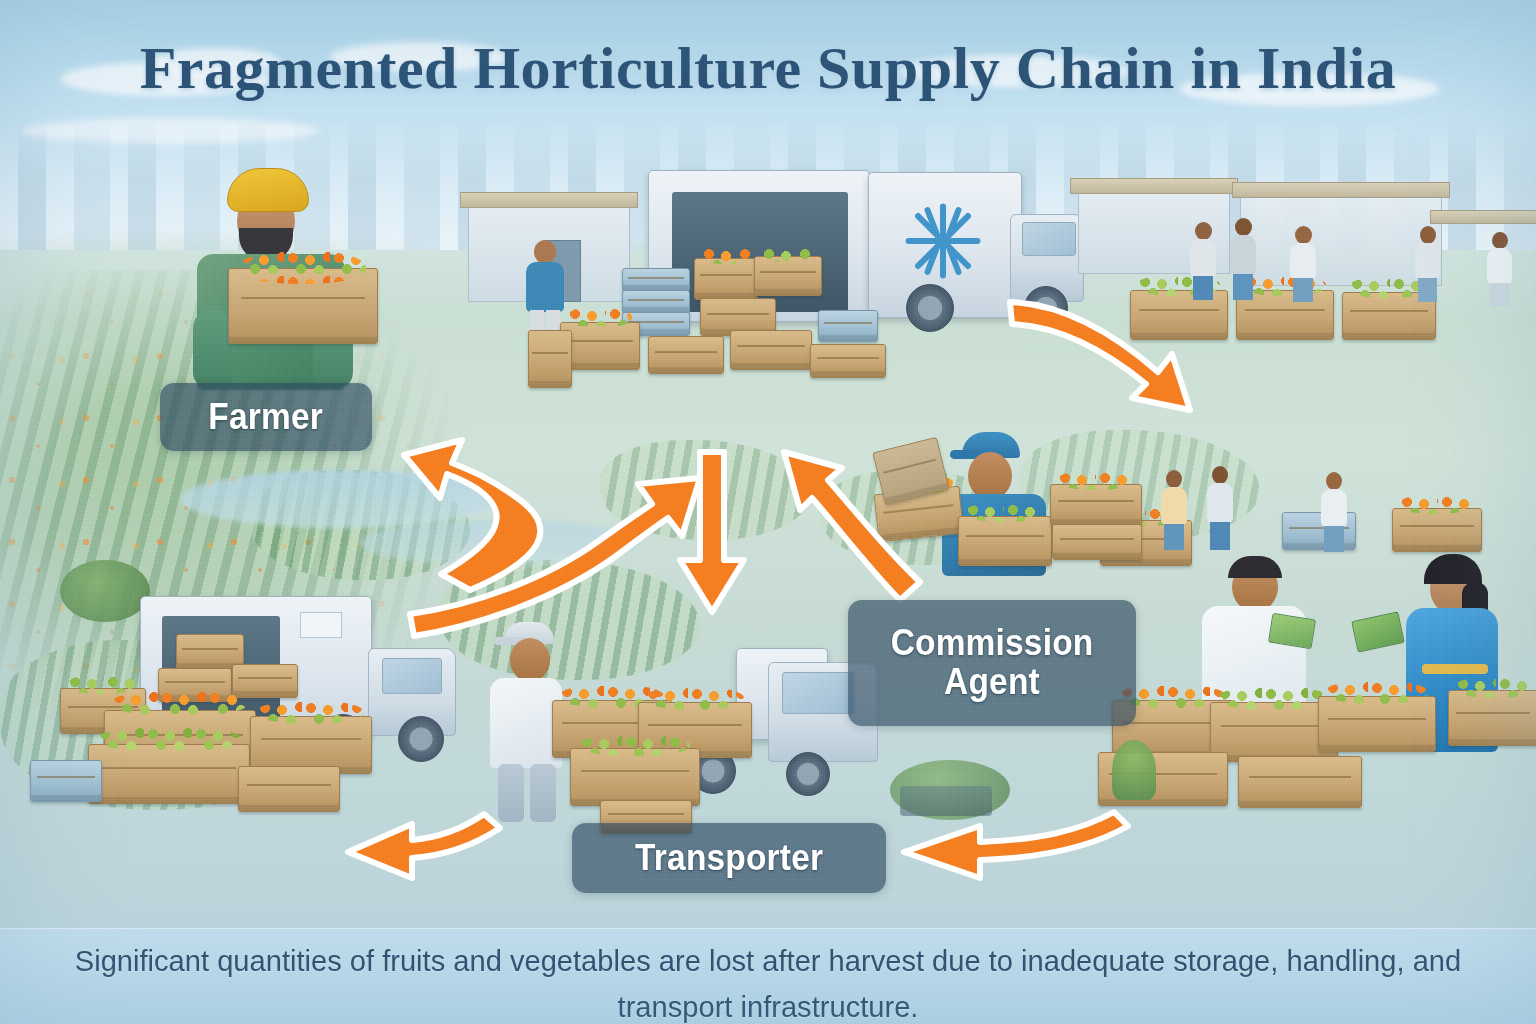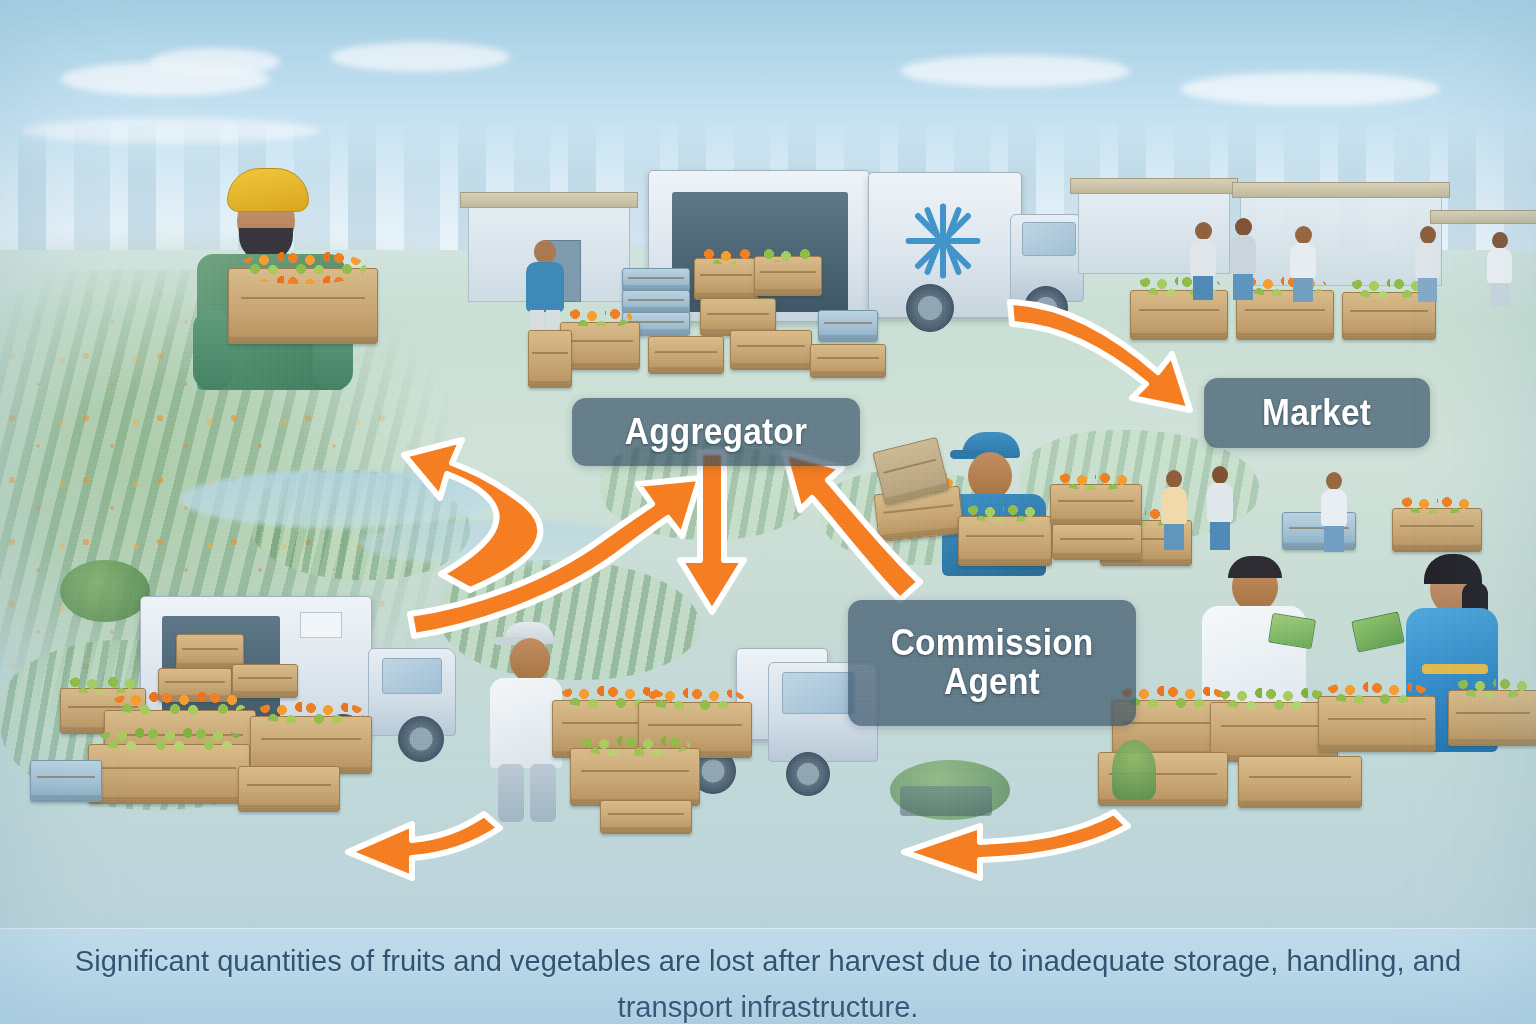--- a/index.html
+++ b/index.html
@@ -501,36 +501,39 @@
       L 980 878 L 904 852 L 980 826 L 980 842
       C 1034 840, 1078 832, 1114 812 Z"></path>
 
     <path class="arw" d="
       M 500 828
       C 470 848, 440 856, 412 858
       L 412 878 L 348 852 L 412 824 L 412 840
       C 434 838, 458 832, 484 814 Z"></path>
   </svg>
 
-
-
-  <div class="node" style="left:572px;top:398px;width:248px;height:52px;">
-    <span>Aggregator</span>
-  </div>
-
-  <div class="node" style="left:1204px;top:378px;width:186px;height:54px;">
-    <span>Market</span>
-  </div>
+  <div class="title-wrap">
+    <div class="title">Fragmented Horticulture Supply Chain in India</div>
+  </div>
+
+  <div class="node" style="left:160px;top:383px;width:172px;height:52px;">
+    <span>Farmer</span>
+  </div>
+
+
 
   <div class="node" style="left:848px;top:600px;width:248px;height:110px;">
     <span>Commission
 Agent</span>
   </div>
 
 
+  <div class="node" style="left:572px;top:823px;width:274px;height:54px;">
+    <span>Transporter</span>
+  </div>
 
 
   <div class="caption-band"></div>
   <div class="caption">Significant quantities of fruits and vegetables are lost after harvest due to inadequate storage, handling, and transport infrastructure.</div>
 
   <div class="grain"></div>
   <div class="vignette"></div>
 </div>
 
 </body></html>

